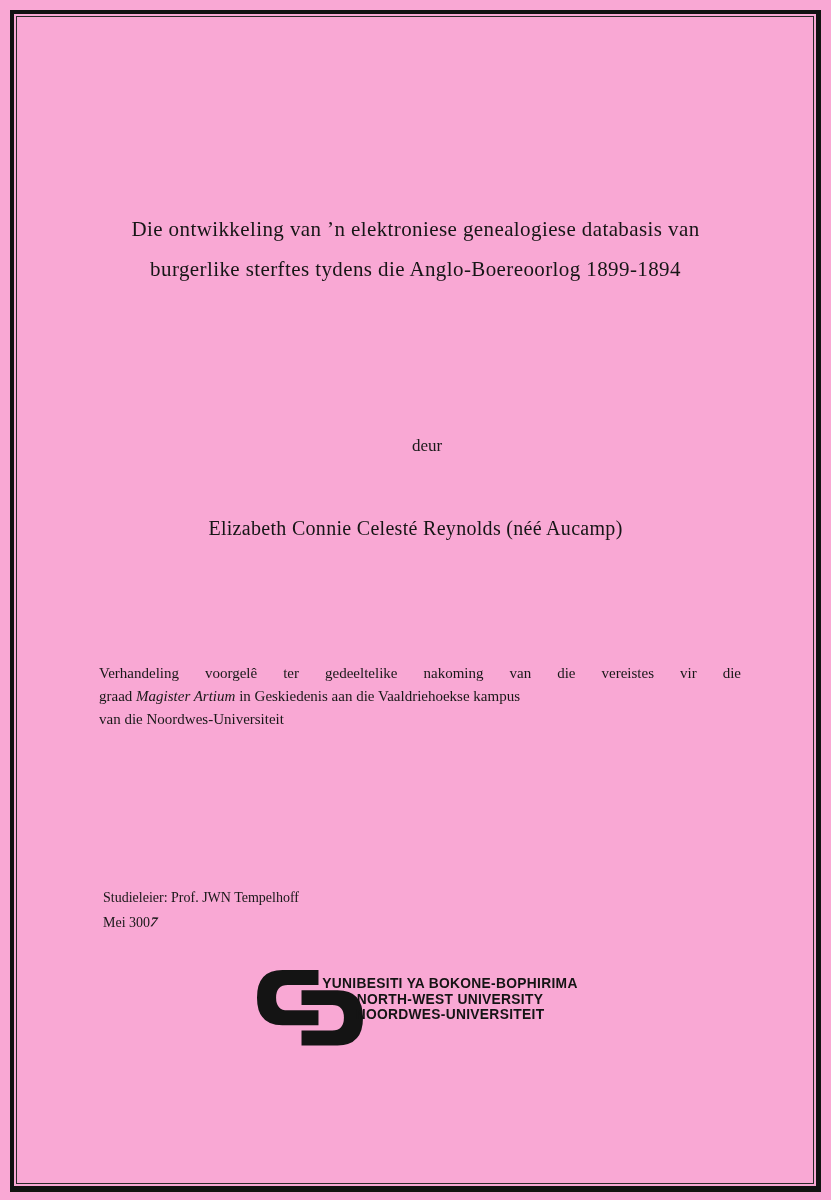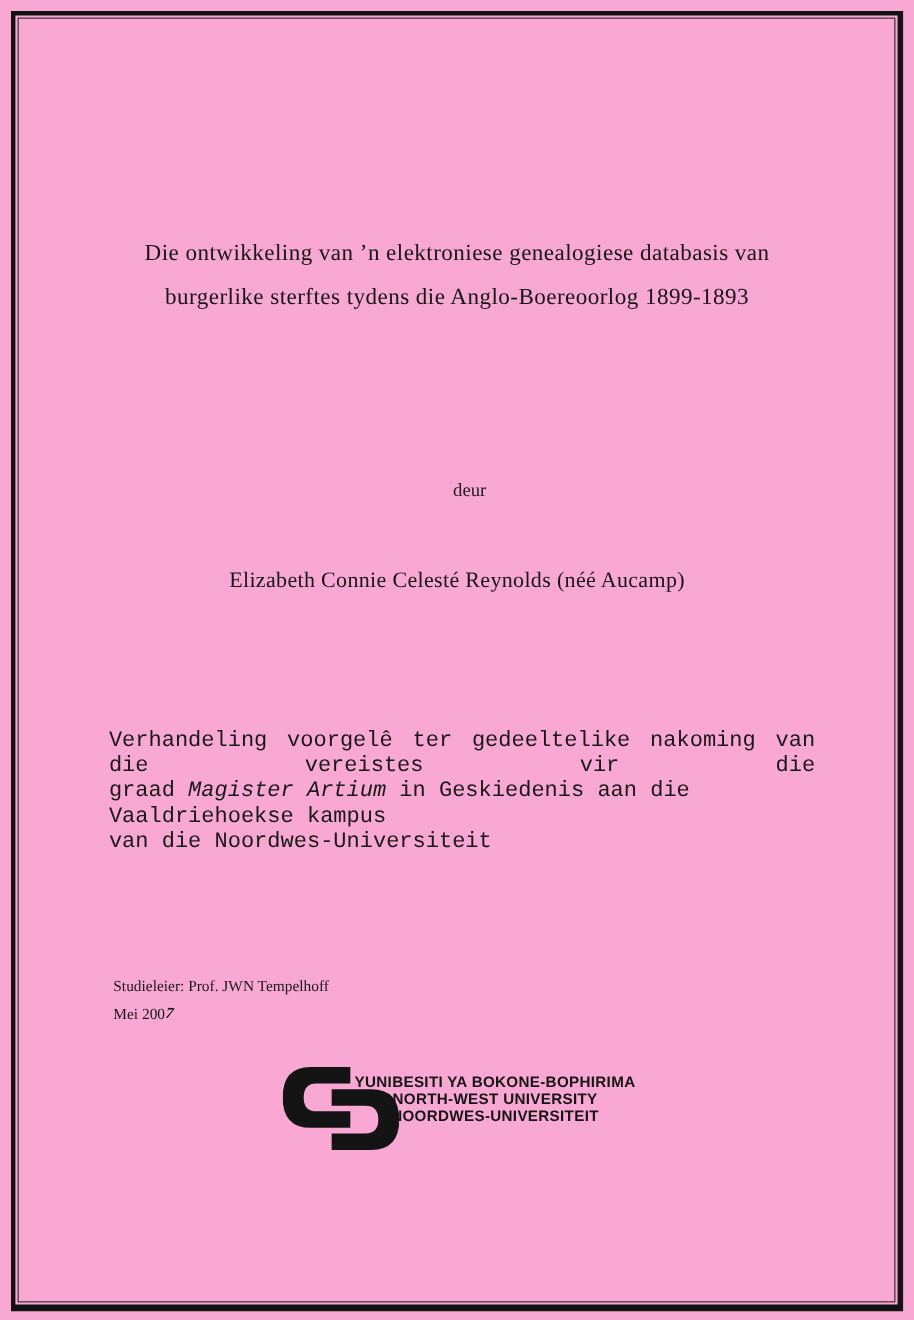--- a/index.html
+++ b/index.html
@@ -49,24 +49,23 @@
     left: 0; right: 0; top: 517px;
     text-align: center;
     font-size: 20px;
     letter-spacing: 0.3px;
     color: #161616;
   }
   .statement {
     position: absolute;
     left: 99px; top: 662px;
     width: 642px;
-    font-size: 20px;
+    font-size: 15px;
     line-height: 23px;
     color: #181818;
-    font-family: Liberation Mono, monospace;
   }
   .statement .just {
     text-align: justify;
     text-align-last: justify;
   }
   .statement .it { font-style: italic; text-align: right; }
   .supervisor-block {
     position: absolute;
     left: 103px; top: 886px;
     font-size: 14px;
@@ -103,36 +102,36 @@
 <body>
 
 <div class="page">
 
   <div class="frame-outer">
     <div class="frame-inner"></div>
   </div>
 
   <div class="thesis-title">
     <div>Die ontwikkeling van ’n elektroniese genealogiese databasis van</div>
-    <div>burgerlike sterftes tydens die Anglo-Boereoorlog 1899-1893</div>
+    <div>burgerlike sterftes tydens die Anglo-Boereoorlog 1899-1894</div>
   </div>
 
   <div class="byline">deur</div>
 
   <div class="author">Elizabeth Connie Celesté Reynolds (néé Aucamp)</div>
 
   <div class="statement">
     <div class="just">Verhandeling voorgelê ter gedeeltelike nakoming van die vereistes vir die</div>
     <div><span>graad </span><span class="it">Magister Artium</span><span> in Geskiedenis aan die Vaaldriehoekse kampus</span></div>
     <div>van die Noordwes-Universiteit</div>
   </div>
 
   <div class="supervisor-block">
     <div>Studieleier: Prof. JWN Tempelhoff</div>
-    <div><span>Mei 200</span><span class="odd-seven">7</span></div>
+    <div><span>Mei 300</span><span class="odd-seven">7</span></div>
   </div>
 
   <div class="logo">
     <svg class="logo-mark" width="106" height="76" viewBox="0 0 100 66" preserveAspectRatio="none" aria-hidden="true">
 
       <path fill="#141414" d="M 24 0 H 58 V 13 H 29 Q 18 13 18 24 Q 18 35 29 35 H 58 V 48 H 24 Q 0 48 0 24 Q 0 0 24 0 Z"></path>
 
       <path fill="#141414" transform="translate(100,65.5) rotate(180)" d="M 24 0 H 58 V 13 H 29 Q 18 13 18 24 Q 18 35 29 35 H 58 V 48 H 24 Q 0 48 0 24 Q 0 0 24 0 Z"></path>
     </svg>
     <div class="logo-text">

